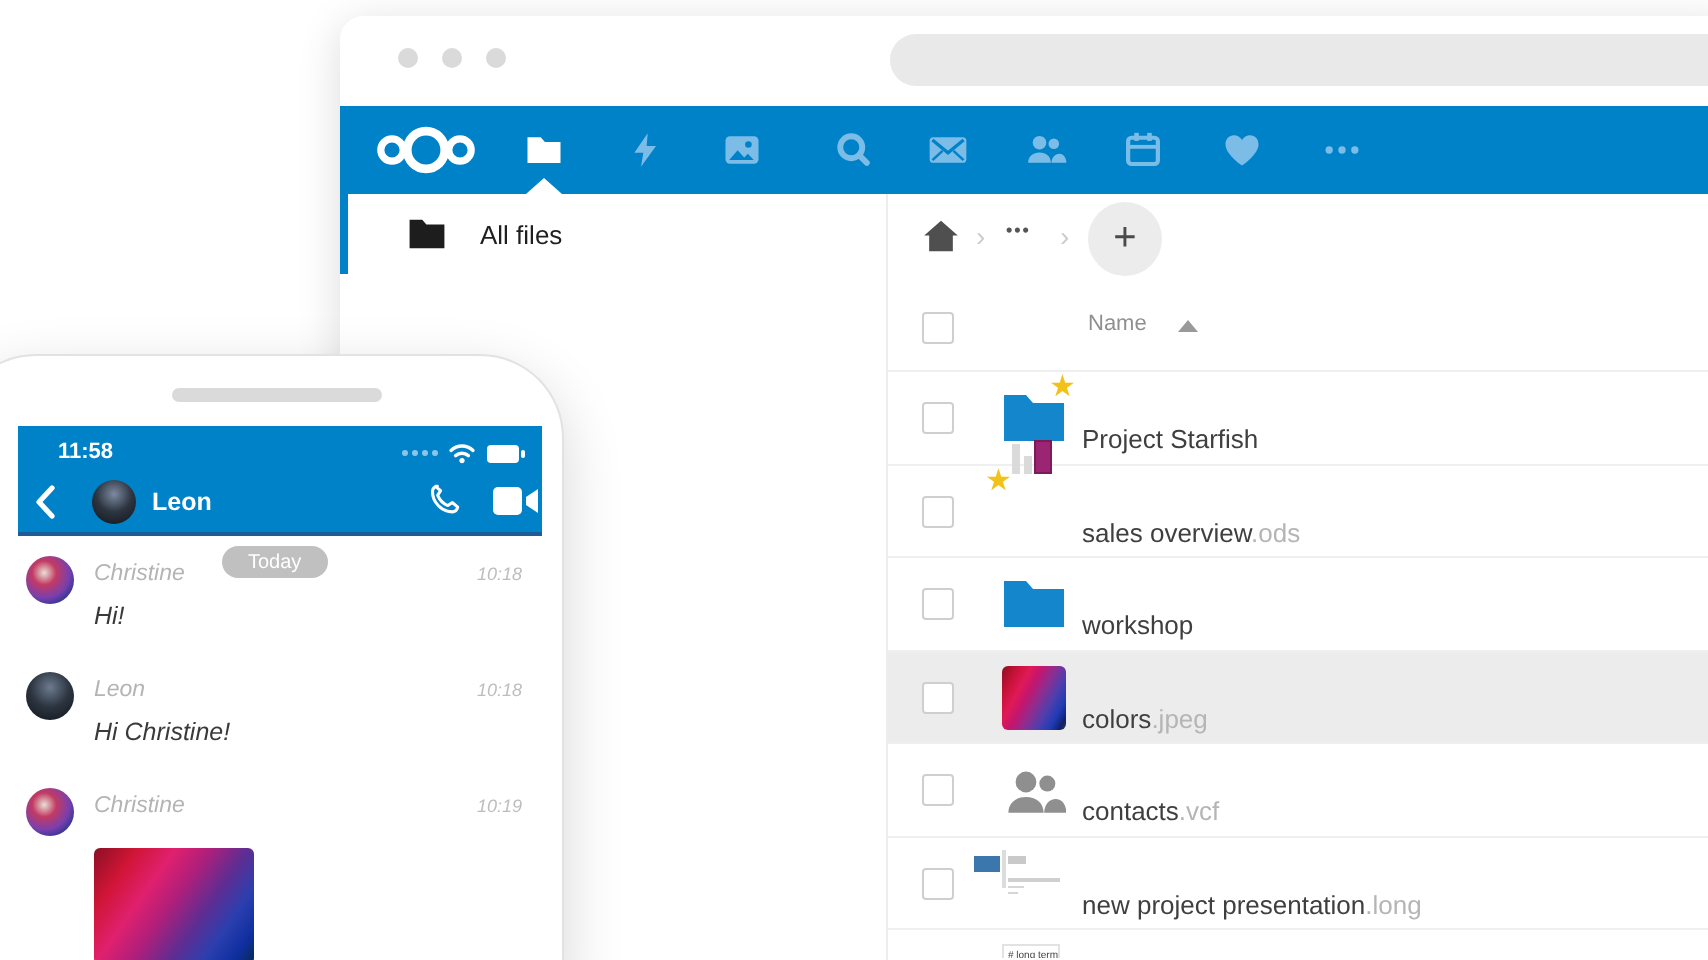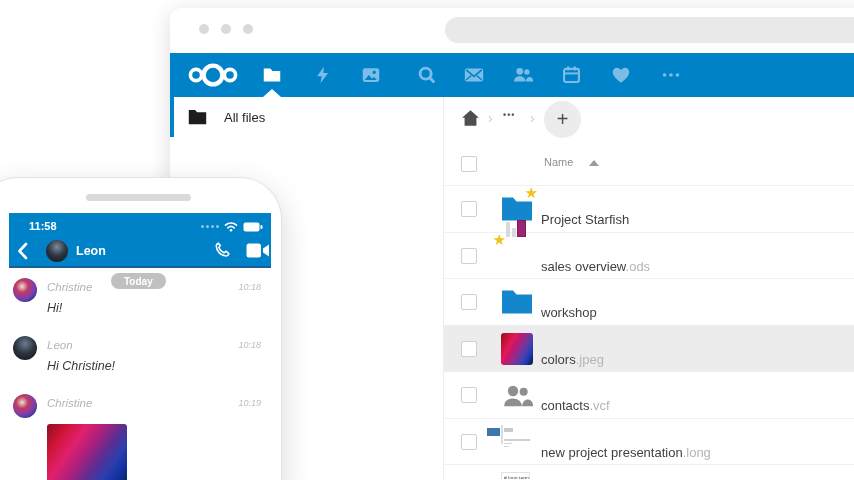--- a/index.html
+++ b/index.html
@@ -21,21 +21,21 @@
   .nav-icon { position:absolute; top:10px; width:24px; height:24px; display:flex;
     align-items:center; justify-content:center; }
   .nav-notch { position:absolute; bottom:0; left:93px; width:0; height:0;
     border-left:9px solid transparent; border-right:9px solid transparent;
     border-bottom:8px solid #ffffff; }
 
   .content { position:absolute; top:89px; left:0; right:0; bottom:0; background:#fff; }
 
   
   .sidebar { position:absolute; left:0; top:0; width:273px; bottom:0; }
-  .side-item { display:flex; align-items:center; height:40px; padding-left:12px;
+  .side-item { display:flex; align-items:center; height:40px; padding-left:28px;
     border-left:4px solid transparent; font-size:13px; color:#9c9c9c; }
   .side-item.active { border-left-color:#0082c9; color:#1f1f1f; }
   .side-item .icn { width:22px; display:flex; justify-content:center; margin-right:16px; }
   
   .filepane { position:absolute; left:273px; right:0; top:0; bottom:0; border-left:1px solid #ededed; }
   .crumbs { position:relative; height:46px; }
   .crumb-home { position:absolute; left:16px; top:11px; }
   .crumb-sep { position:absolute; top:13px; font-size:14px; color:#cccccc; }
   .crumb-more { position:absolute; left:59px; top:13px; font-size:9px; letter-spacing:1px; color:#555; font-weight:bold; }
   .add-btn { position:absolute; left:100px; top:4px; width:37px; height:37px; border-radius:50%;
@@ -88,21 +88,21 @@
   .p-navrow { position:absolute; left:0; right:0; top:24px; height:30px; }
   .p-back { position:absolute; left:8px; top:5px; }
   .p-avatar { position:absolute; left:37px; top:3px; width:22px; height:22px; border-radius:50%;
     background:radial-gradient(circle at 50% 32%, #7d8aa0 0%, #2c3540 48%, #10141b 100%); }
   .p-contact { position:absolute; left:67px; top:7px; color:#fff; font-size:12.5px; font-weight:bold; }
   .p-call { position:absolute; left:205px; top:4px; }
   .p-video { position:absolute; left:237px; top:6px; }
 
   .p-chat { position:relative; padding-top:6px; }
   .date-pill { position:absolute; left:102px; top:5px; background:rgba(176,176,176,.8);
-    color:#fff; font-size:10px; padding:2.5px 13px; border-radius:10px; z-index:2;font-weight:bold; }
+    color:#fff; font-size:10px; padding:2.5px 13px; border-radius:10px; z-index:2; }
   .msg { position:relative; padding:2px 8px 8px 32px; min-height:28px;font-style:italic; }
   .msg-avatar { position:absolute; left:4px; top:4px; width:24px; height:24px; border-radius:50%; }
   .av-christine { background:radial-gradient(circle at 38% 35%, #e8e0d4 0%, #c23a63 28%, #7a3fae 58%, #24348c 82%, #101c4e 100%); }
   .av-leon { background:radial-gradient(circle at 50% 32%, #6d7b90 0%, #2c3540 48%, #10141b 100%); }
   .msg-author { font-size:11.5px; color:#b4b4b4; line-height:22px; padding-left:6px; }
   .msg-time { position:absolute; right:10px; top:8px; font-size:9px; color:#bdbdbd; }
   .msg-text { font-size:12.5px; color:#3a3a3a; line-height:16px; padding:2px 40px 0 6px; max-width:230px; }
   .msg-img { margin:10px 0 0 6px; width:80px; height:58px; border-radius:3px;
     background:linear-gradient(125deg,#8c0f24 0%,#d01536 18%,#e0206e 34%,#b01f7a 48%,#5f2d92 64%,#2b3fae 78%,#0f2fa0 90%,#062a52 100%); }
 </style>

